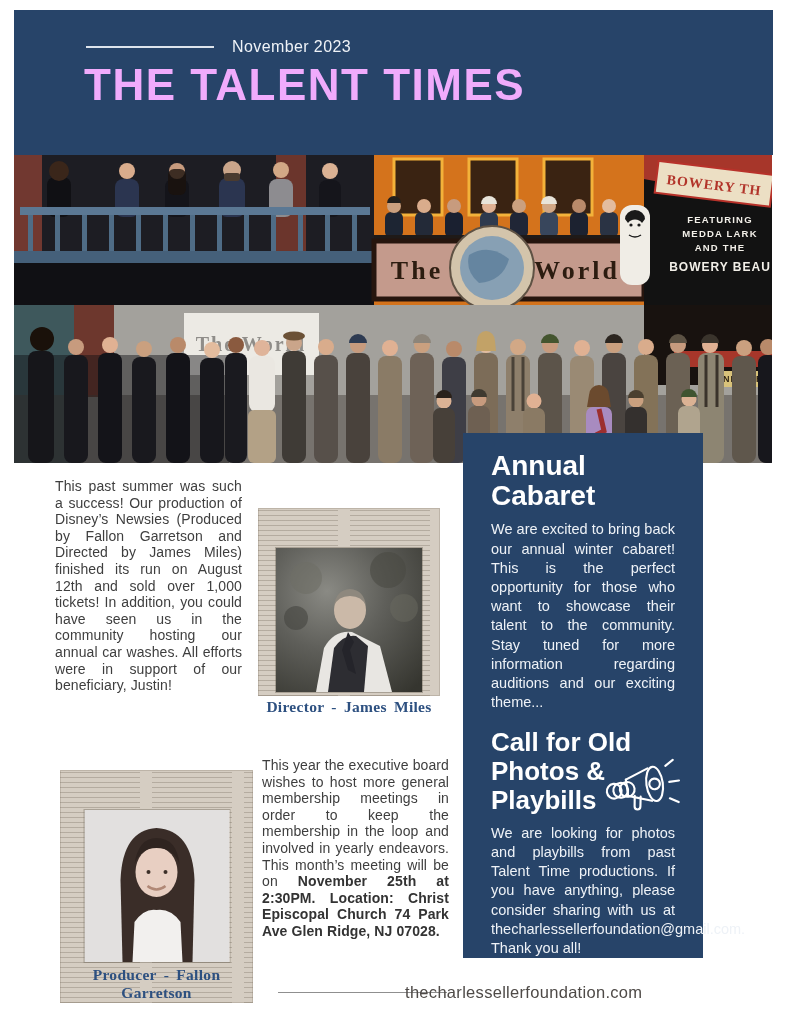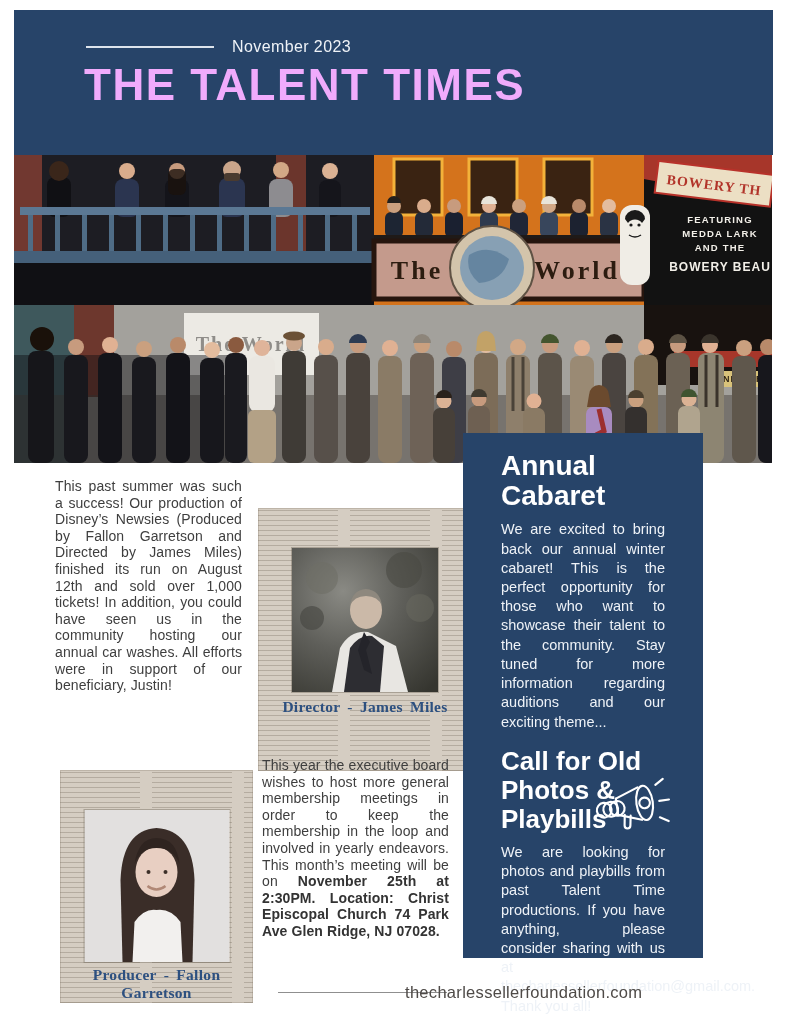--- a/index.html
+++ b/index.html
@@ -38,30 +38,30 @@
   
   .frame{position:absolute;background-color:var(--newsprint);
          background-image:
            repeating-linear-gradient(90deg,transparent 0 80px,var(--newsprint) 80px 92px),
            repeating-linear-gradient(0deg,rgba(95,84,70,.28) 0 1px,transparent 1px 5px);
          box-shadow:inset 0 0 0 1px rgba(120,108,92,.25);}
   .frame .bw{position:absolute;left:50%;transform:translateX(-50%);top:40px;box-shadow:0 0 0 1px rgba(90,80,66,.35);}
   .frame figcaption{position:absolute;left:0;right:0;text-align:center;
          font-family:"Liberation Serif",serif;font-weight:bold;font-size:15.5px;
          color:var(--caption);letter-spacing:.3px;word-spacing:3px;}
-  .frame-director{left:258px;top:508px;width:182px;height:263px;padding-left:32px;}
+  .frame-director{left:258px;top:508px;width:182px;height:188px;}
   .frame-director .bw{width:146px;height:144px;}
   .frame-director figcaption{top:190px;}
   .frame-producer{left:52px;top:762px;width:193px;height:233px;}
   .frame-producer .bw{width:145px;height:152px;}
   .frame-producer figcaption{top:196px;}
 
   
   .panel{position:absolute;left:463px;top:433px;width:240px;height:525px;background:var(--navy);
-         box-sizing:border-box;padding:18px 38px;}
+         box-sizing:border-box;padding:18px 28px;}
   .panel h2{margin:0;color:#fff;font-weight:700;}
   .panel h2.cabaret{font-size:28px;line-height:1.08;width:170px;}
   .panel h2.call{font-size:26px;line-height:1.12;width:168px;}
   .panel p{margin:9px 0 0 0;color:#eef2f7;font-size:14.5px;line-height:19.2px;text-align:justify;}
   .call-wrap{position:relative;margin-top:15px;}
   .megaphone{position:absolute;right:-6px;top:26px;width:82px;height:66px;}
 
   
   .footer-url{position:absolute;left:405px;top:983px;width:300px;text-align:left;
               color:var(--footer);font-size:16.5px;letter-spacing:.3px;}

